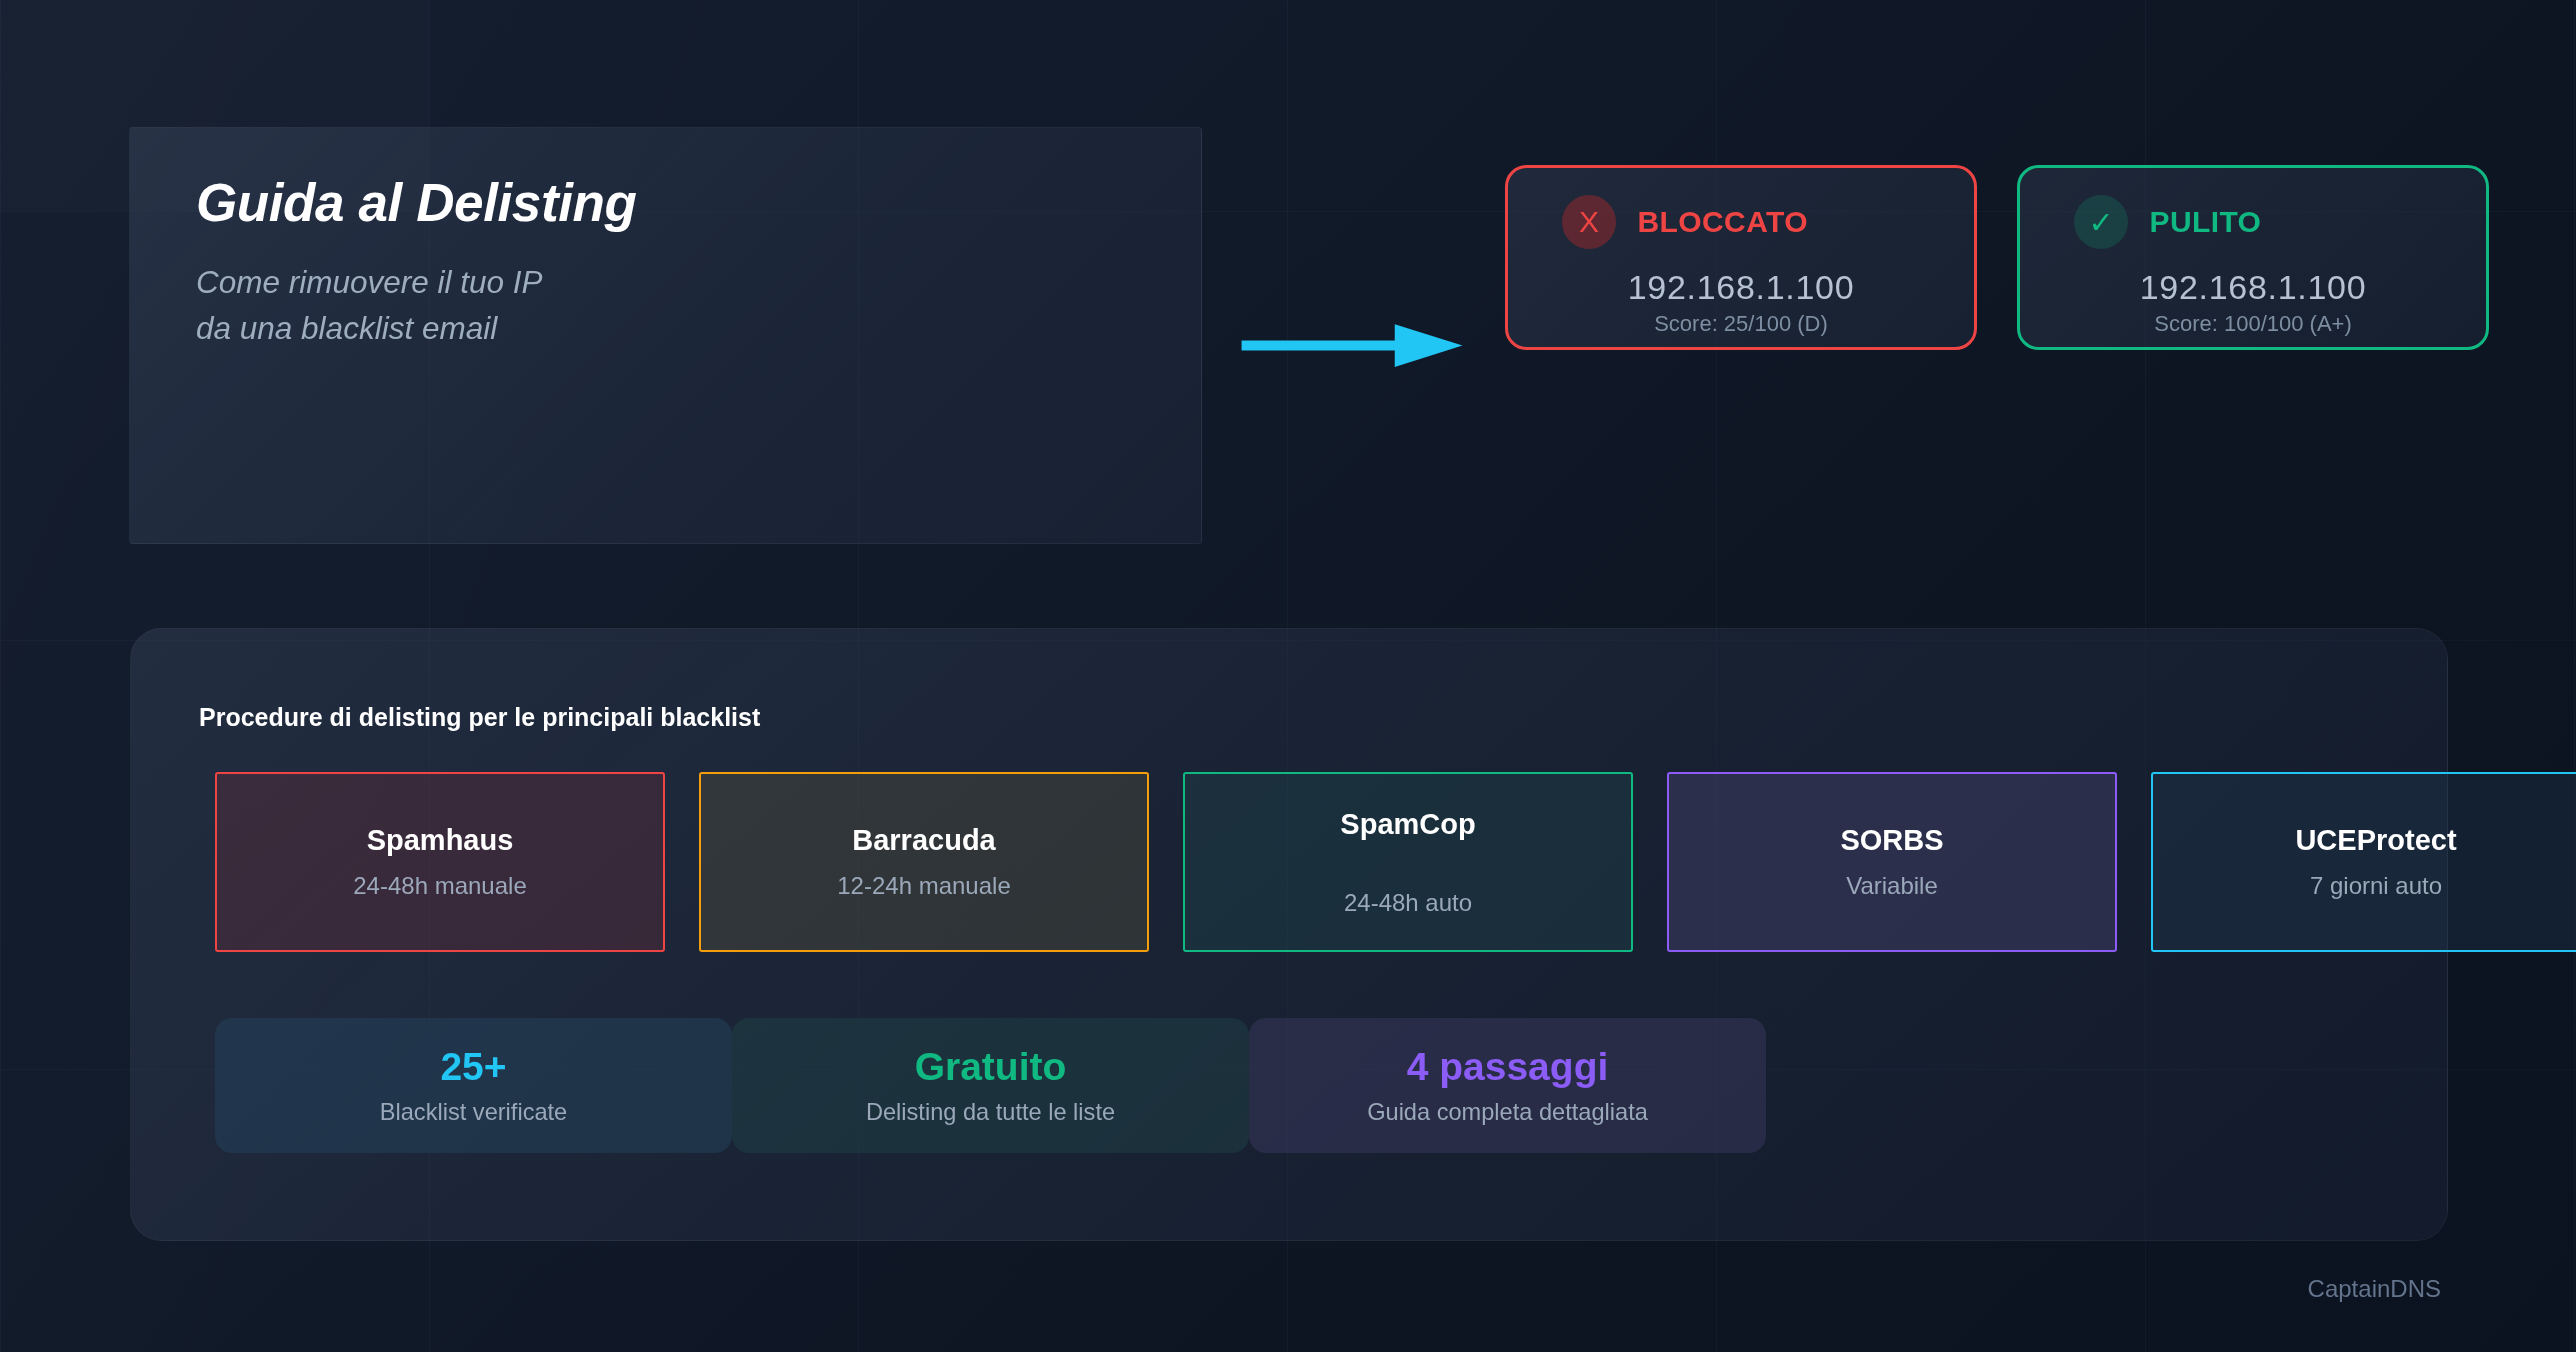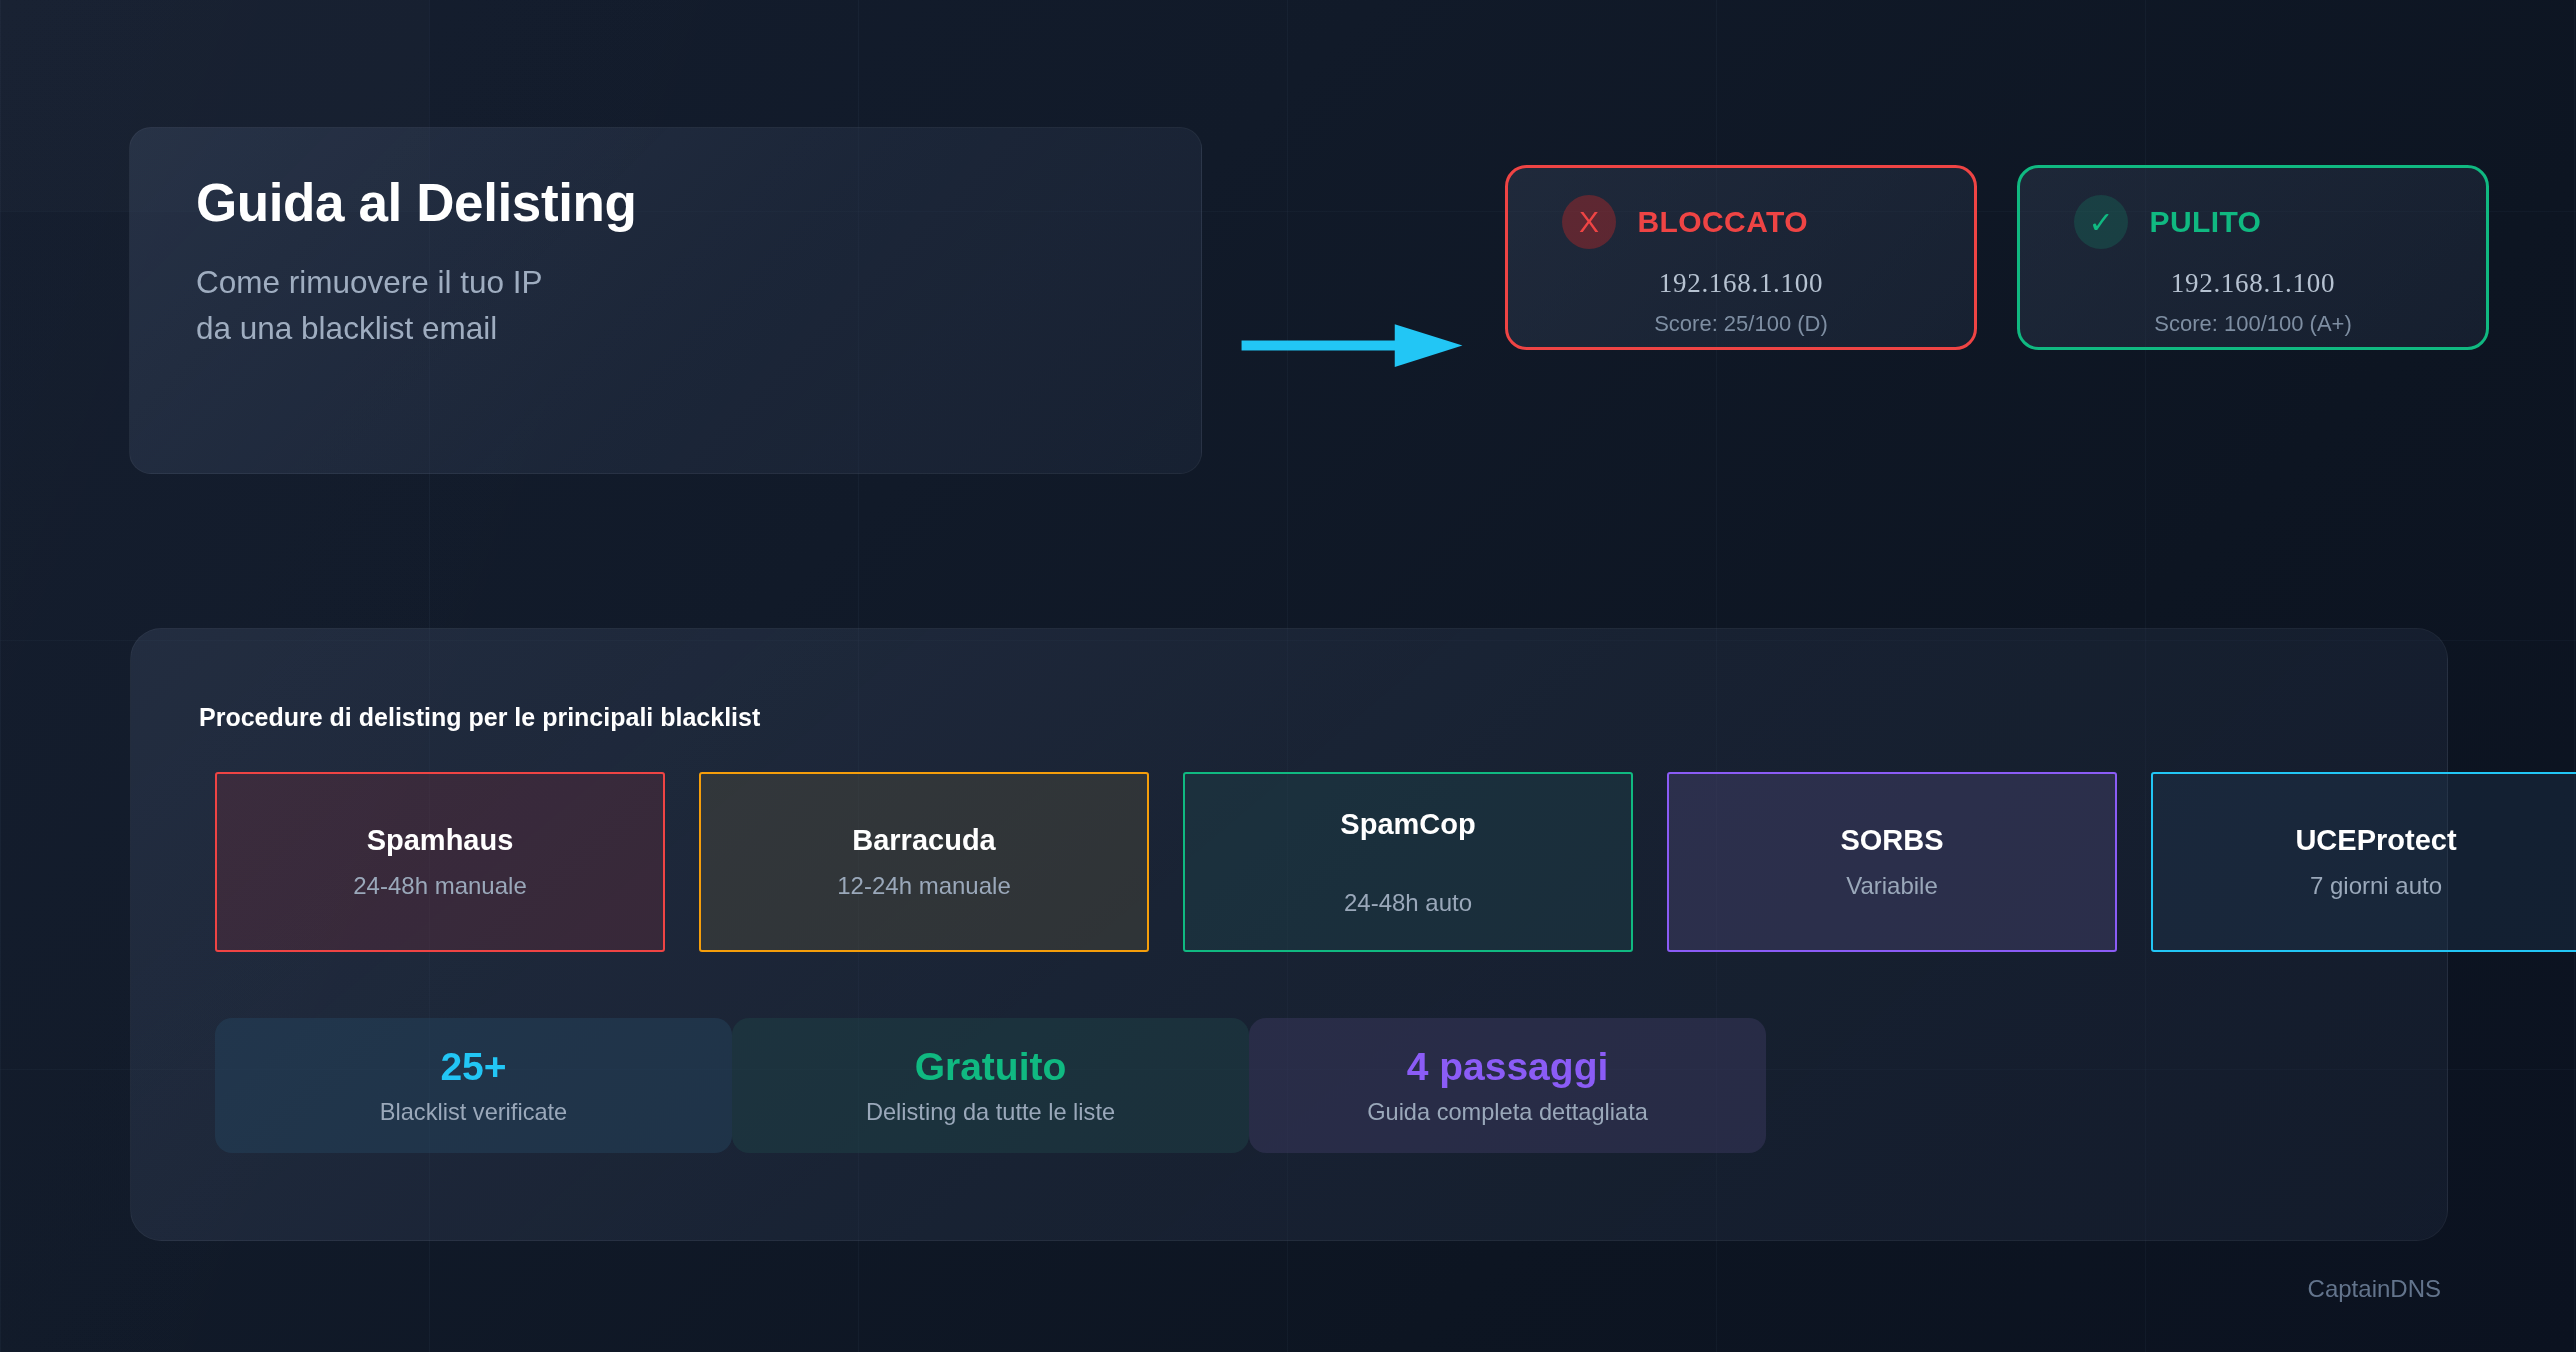--- a/index.html
+++ b/index.html
@@ -44,25 +44,26 @@
     width: 1860px; height: 1860px;
     background: linear-gradient(118deg, rgba(255,255,255,0.010) 0%, rgba(255,255,255,0.0) 45%);
     transform: rotate(-7deg);
     pointer-events: none;
   }
 
   
   .hero-card {
     position: absolute;
     left: 129px; top: 127px;
-    width: 1073px; height: 347px;
-    border-radius: 22px;
+    width: 1073px; height: 417px;
+    border-radius: 4px;
     background: linear-gradient(135deg, rgba(55,68,92,0.50) 0%, rgba(42,54,76,0.42) 55%, rgba(36,47,68,0.38) 100%);
     border: 0.7px solid rgba(255,255,255,0.045);
     box-sizing: border-box;
+    font-style: italic;
   }
   .hero-title {
     position: absolute;
     left: 66px; top: 44px;
     font-size: 53px;
     font-weight: 700;
     color: #ffffff;
     letter-spacing: -0.4px;
     white-space: nowrap;
   }
@@ -123,22 +124,22 @@
     font-size: 30px;
     font-weight: 700;
     letter-spacing: 0.4px;
   }
   .blocked .status-label { color: #ef4444; }
   .clean   .status-label { color: #10b981; }
   .status-ip {
     position: absolute;
     left: 0; right: 0; top: 100px;
     text-align: center;
-    font-family: Liberation Serif, serif;
-    font-size: 27px;
+    font-family: Liberation Sans, sans-serif;
+    font-size: 34px;
     color: #b6c2d1;
     letter-spacing: 0.7px;
   }
   .status-score {
     position: absolute;
     left: 0; right: 0; top: 143px;
     text-align: center;
     font-size: 22px;
     color: #7e8ea2;
   }

